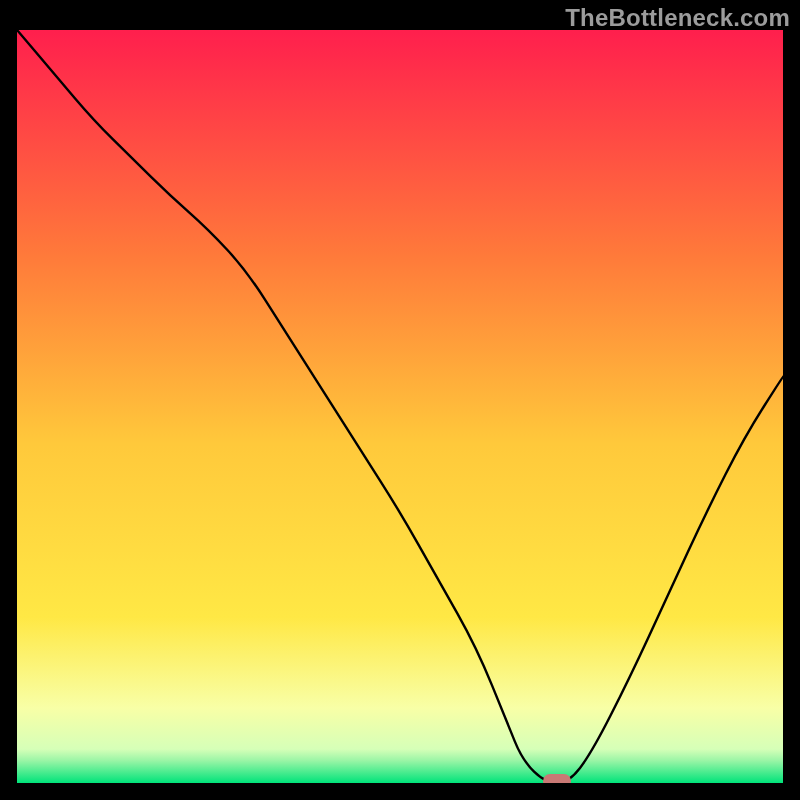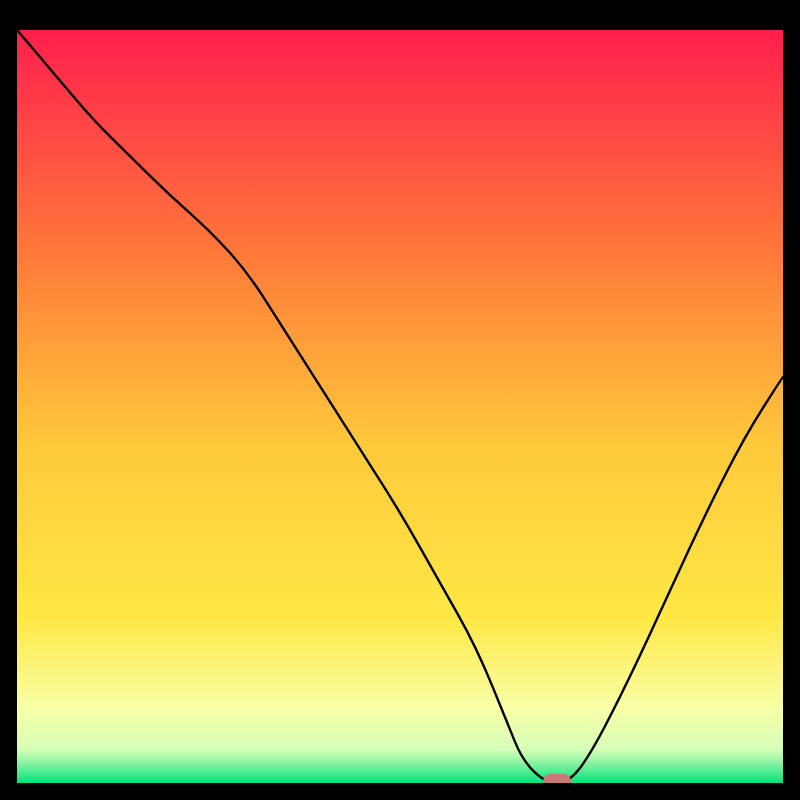--- a/index.html
+++ b/index.html
@@ -40,20 +40,21 @@
     color: #9c9c9c;
     letter-spacing: 0.2px;
     user-select: none;
   }
 </style>
 </head>
 <body>
 
 <div class="frame">
 
+  <div class="watermark">TheBottleneck.com</div>
 
   <div class="plot">
     <svg viewBox="0 0 766 753" preserveAspectRatio="none">
       <defs>
         <linearGradient id="bg-grad" x1="0" y1="0" x2="0" y2="1">
         <stop offset="0%" stop-color="#ff1f4d"></stop>
             <stop offset="30%" stop-color="#ff7a3a"></stop>
             <stop offset="55.00000000000001%" stop-color="#ffc93b"></stop>
             <stop offset="78%" stop-color="#ffe845"></stop>
             <stop offset="90%" stop-color="#f8ffa6"></stop>

